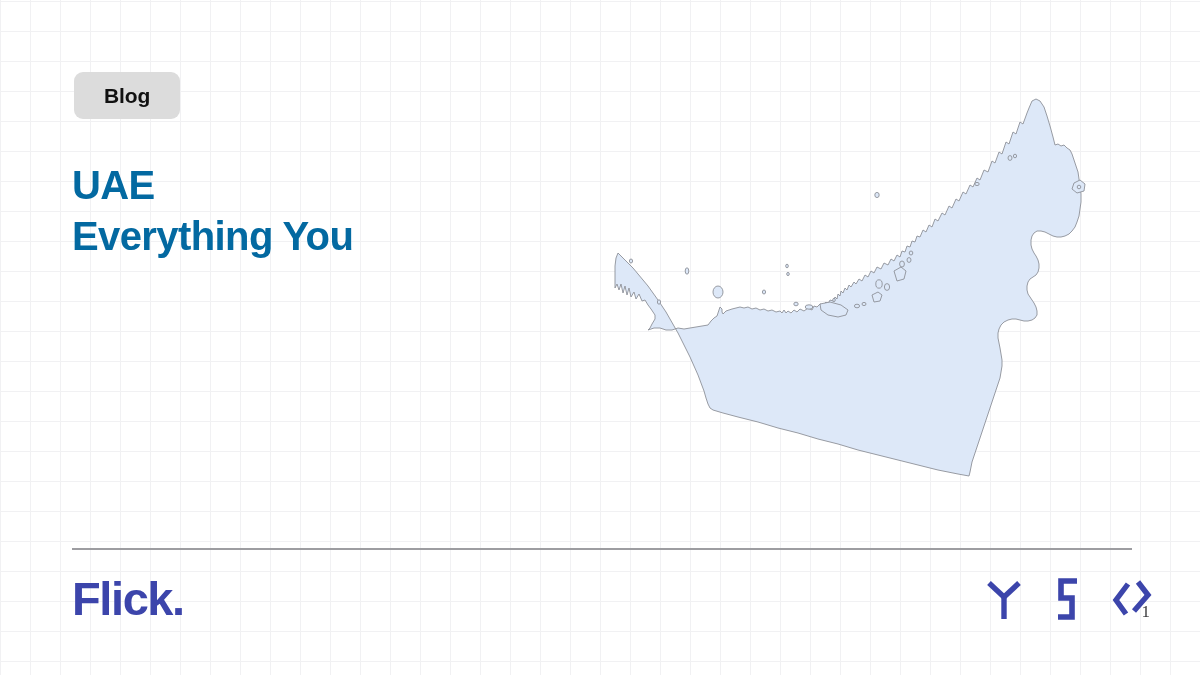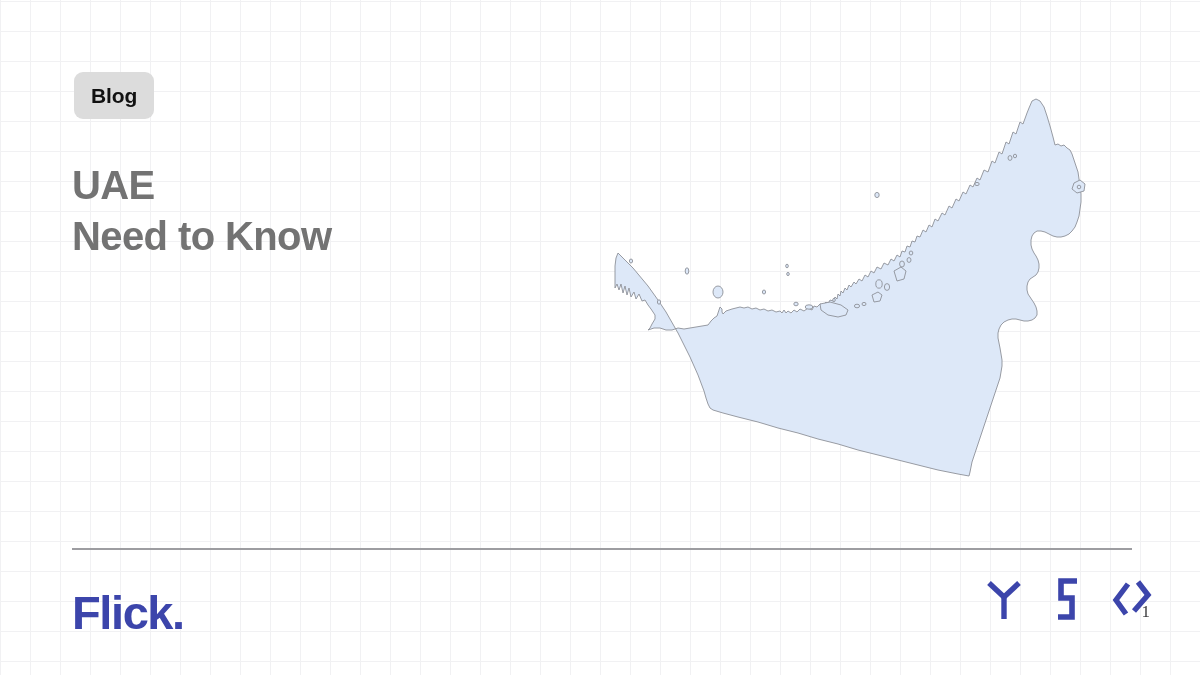--- a/index.html
+++ b/index.html
@@ -37,21 +37,21 @@
   }
 
   
   #blog-badge {
     position: absolute;
     left: 74px;
     top: 72px;
     height: 47px;
     display: flex;
     align-items: center;
-    padding: 0 17px;
+    padding: 0 30px;
     background: #dcdcdc;
     border-radius: 9px;
   }
   #blog-badge .badge-label {
     font-size: 21px;
     font-weight: 700;
     color: #111111;
     letter-spacing: -0.1px;
     line-height: 1;
   }
@@ -60,21 +60,21 @@
   #headline {
     position: absolute;
     left: 72px;
     top: 160px;
     width: 430px;
   }
   #headline .h-line {
     display: block;
     font-size: 40px;
     font-weight: 700;
-    color: #737373;
+    color: #0369a1;
     line-height: 51px;
     letter-spacing: -0.6px;
     white-space: nowrap;
   }
 
   
   #uae-map {
     position: absolute;
     left: 598px;
     top: 88px;
@@ -96,21 +96,20 @@
   
   #brand-logo {
     position: absolute;
     left: 72px;
     top: 575px;
     font-size: 47px;
     font-weight: 700;
     color: #3c45ab;
     letter-spacing: -1.4px;
     line-height: 1;
-    margin-top: 14px;
   }
 
   #footer-icons {
     position: absolute;
     right: 48px;
     top: 578px;
     display: flex;
     align-items: flex-start;
     gap: 24px;
   }
@@ -137,21 +136,21 @@
 <div id="slide">
 
   <div id="grid-bg"></div>
 
   <div id="blog-badge">
     <span class="badge-label">Blog</span>
   </div>
 
   <h1 id="headline">
     <span class="h-line">UAE</span>
-    <span class="h-line">Need to Know</span>
+    <span class="h-line">Everything You</span>
   </h1>
 
   <div id="uae-map">
     <svg viewBox="0 0 500 400" xmlns="http://www.w3.org/2000/svg">
       <g id="map-shapes" fill="#dde8f8" stroke="#8d9199" stroke-width="0.9" stroke-linejoin="round">
 
         <path d="
           M 17,200
           L 19,196 L 21,202 L 23,196 L 25,205 L 27,198 L 29,207
           L 31,200 L 33,209 L 36,204 L 38,211 L 41,206 L 44,213

